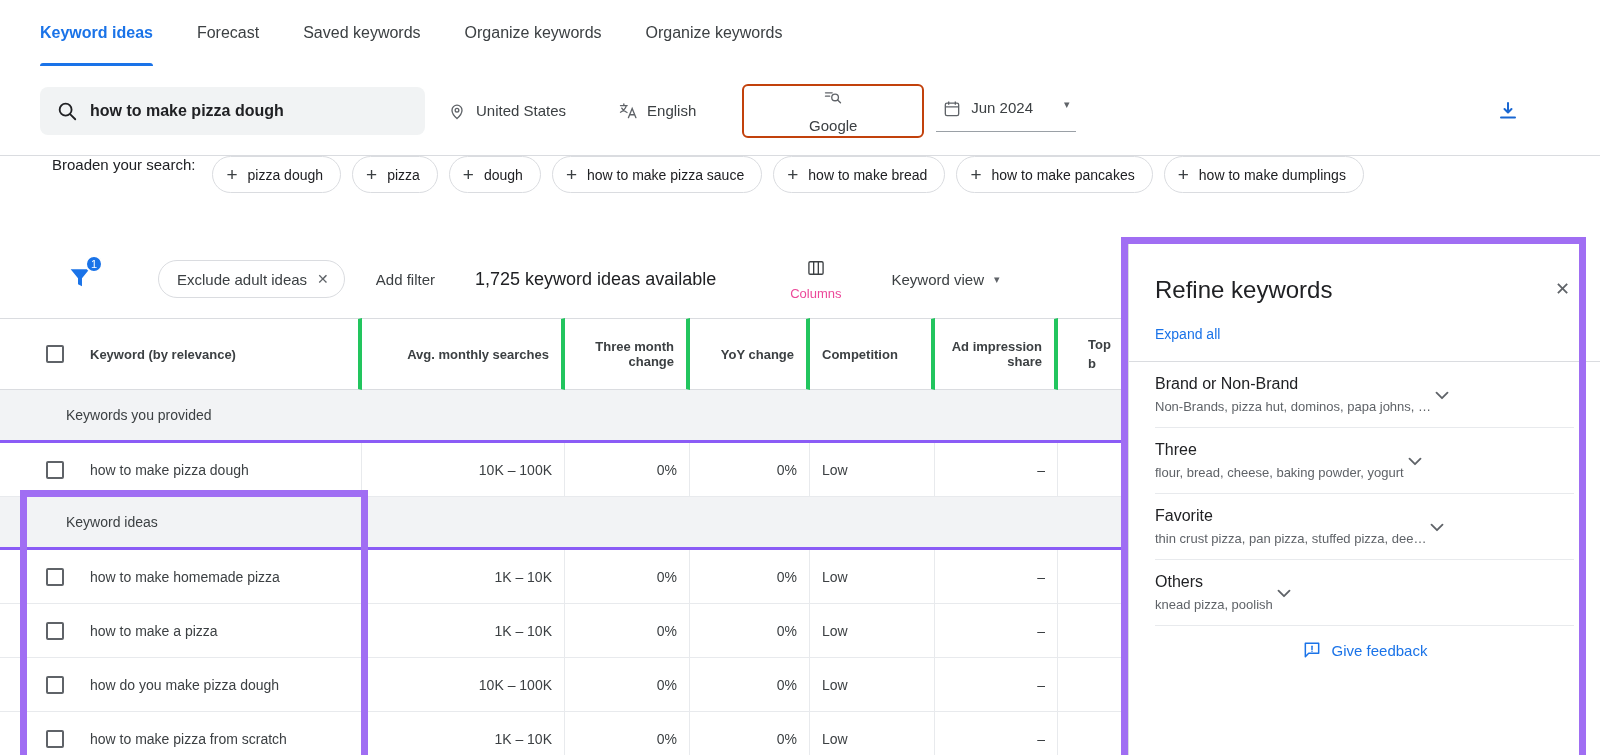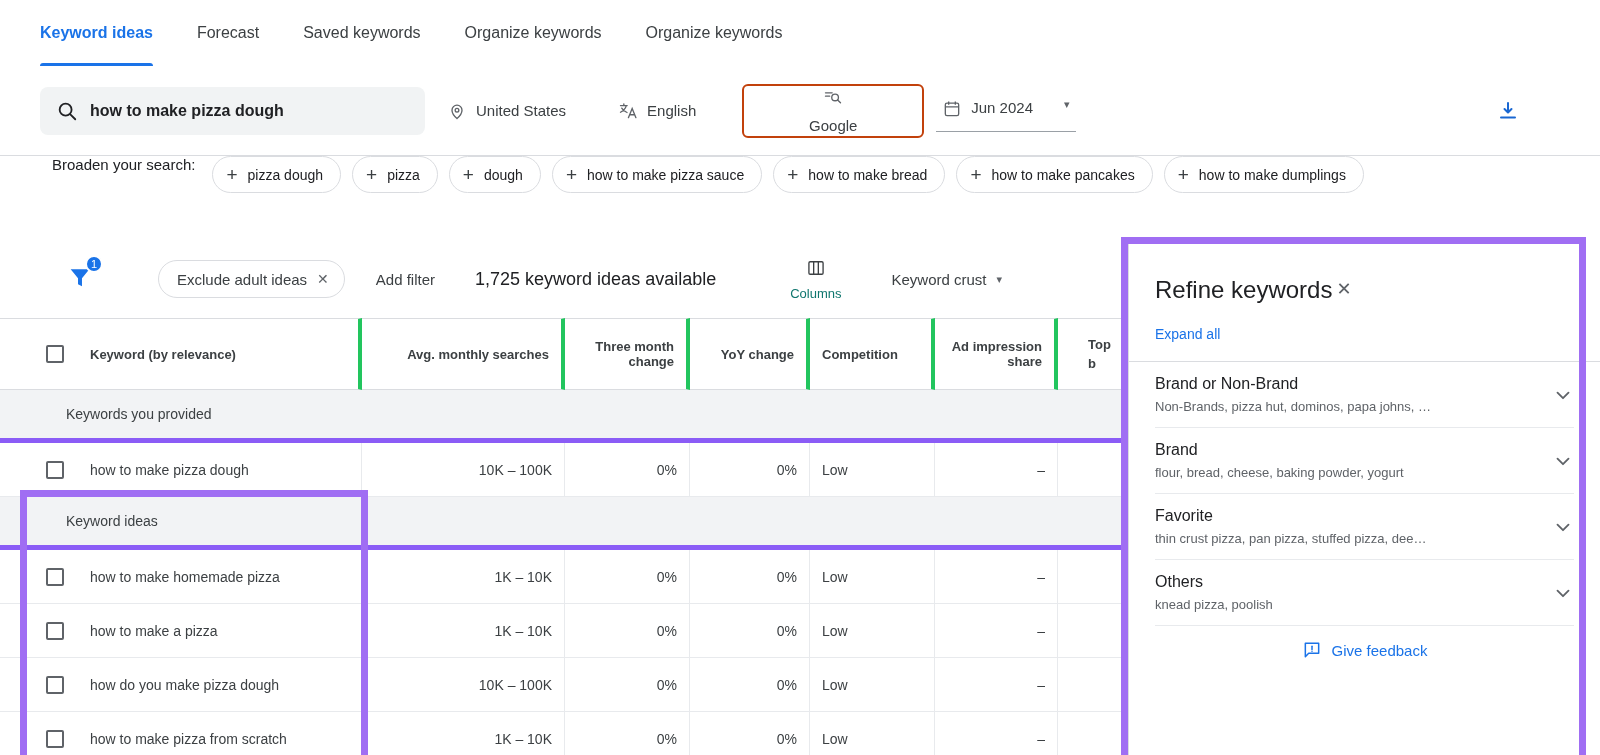--- a/index.html
+++ b/index.html
@@ -38,45 +38,45 @@
   .chip .plus { font-size: 19px; font-weight: 400; color: #3c4043; line-height: 1; }
 
   
   .filter-bar { height: 78px; display: flex; align-items: center; padding: 0 40px; }
   .funnel-wrap { position: relative; width: 30px; height: 30px; margin-left: 26px; cursor: pointer; flex: none; }
   .funnel-badge { position: absolute; top: -9px; right: -7px; width: 18px; height: 18px; border-radius: 50%; background: #1a73e8; color: #fff; font-size: 11px; display: flex; align-items: center; justify-content: center; border: 2px solid #fff; }
   .exclude-chip { margin-left: 62px; height: 38px; padding: 0 15px 0 18px; font-size: 15px; color: #3c4043; }
   .chip-close { font-size: 14px; color: #5f6368; }
   .add-filter { margin-left: 31px; font-size: 15px; color: #3c4043; cursor: pointer; }
   .kw-count { margin-left: 40px; font-size: 18px; color: #202124; }
-  .columns-ctl { margin-left: 74px; display: flex; flex-direction: column; align-items: center; gap: 8px; font-size: 13px; color: #0f766e; cursor: pointer; }
+  .columns-ctl { margin-left: 74px; display: flex; flex-direction: column; align-items: center; gap: 8px; font-size: 13px; color: #ec4899; cursor: pointer; }
   .view-ctl { margin-left: 50px; display: flex; align-items: center; gap: 10px; font-size: 15px; color: #3c4043; cursor: pointer; }
 
   
   table.kw-table { width: 1600px; border-collapse: separate; border-spacing: 0; table-layout: fixed; }
   .kw-table th { border-top: 1px solid #dadce0; border-bottom: 1px solid #dadce0; height: 72px; font-size: 13px; font-weight: 700; color: #3c4043; vertical-align: middle; padding: 0 12px; }
   .kw-table td { height: 54px; font-size: 14px; color: #3c4043; vertical-align: middle; padding: 0 12px; border-bottom: 1px solid #e8eaed; }
   .vline { border-right: 1px solid #e8eaed; }
   th.vline { border-right: 4px solid #22c55e; }
   .num { text-align: right; }
   .left { text-align: left; }
   .col-check { padding-left: 46px !important; }
   .col-kw { padding-left: 14px !important; }
   .checkbox { display: inline-block; width: 18px; height: 18px; border: 2px solid #5f6368; border-radius: 2px; background: #fff; cursor: pointer; vertical-align: middle; }
-  tr.section-row td { height: 53px; background: #f2f3f5; padding-left: 66px; font-size: 14px; color: #3c4043; border-bottom: 5px solid #8b5cf6; }
+  tr.section-row td { height: 53px; background: #f2f3f5; padding-left: 66px; font-size: 14px; color: #3c4043; border-bottom: 3px solid #8b5cf6; }
   .top-bid { padding-left: 30px !important; line-height: 1.5; }
 
   
   .refine-panel { position: absolute; left: 1128px; top: 238px; width: 472px; height: 517px; background: #fff; border-left: 1px solid #dadce0; padding: 0 26px; z-index: 10; }
-  .panel-head { display: flex; align-items: flex-start; justify-content: flex-start; padding-top: 38px; }
+  .panel-head { display: flex; align-items: flex-start; justify-content: space-between; padding-top: 38px; }
   .panel-title { font-size: 24px; font-weight: 400; color: #202124; }
   .panel-close { font-size: 18px; color: #5f6368; cursor: pointer; padding: 2px 4px; }
   .expand-all { display: inline-block; margin-top: 22px; font-size: 14px; color: #1a73e8; cursor: pointer; }
   .panel-divider { margin: 18px -26px 0 -26px; border-bottom: 1px solid #dadce0; }
-  .group { display: flex; align-items: center; justify-content: space-between; padding: 13px 0; border-bottom: 1px solid #e8eaed; cursor: pointer; }
+  .group { display: flex; align-items: center; padding: 13px 0; border-bottom: 1px solid #e8eaed; cursor: pointer; }
   .group-title { font-size: 16px; color: #202124; }
   .group-sub { margin-top: 6px; font-size: 13px; color: #5f6368; max-width: 368px; white-space: nowrap; overflow: hidden; text-overflow: ellipsis; }
   .feedback-btn { margin-top: 14px; display: flex; align-items: center; justify-content: center; gap: 10px; font-size: 15px; color: #1a73e8; cursor: pointer; }
 
   
   .hl { position: absolute; border: 7px solid #a06ef3; pointer-events: none; z-index: 50; }
   .hl-left { left: 20px; top: 490px; width: 348px; height: 320px; }
   .hl-right { left: 1121px; top: 237px; width: 465px; height: 560px; }
 
   svg { display: block; flex: none; }
@@ -204,21 +204,21 @@
     <svg width="20" height="20" viewBox="0 0 24 24">
       <g stroke="#3c4043" stroke-width="1.6" fill="none">
         <rect x="3.5" y="4.5" width="17" height="15" rx="1.5"></rect>
         <path d="M9.2 4.5v15M14.8 4.5v15"></path>
       </g>
     </svg>
     <span>Columns</span>
   </div>
 
   <div class="view-ctl">
-    <span>Keyword crust</span>
+    <span>Keyword view</span>
     <span class="caret">▾</span>
   </div>
 </div>
 
 <table class="kw-table">
   <colgroup>
     <col style="width:76px">
       <col style="width:286px">
       <col style="width:203px">
       <col style="width:125px">
@@ -321,21 +321,21 @@
       <div class="group-title">Brand or Non-Brand</div>
       <div class="group-sub">Non-Brands, pizza hut, dominos, papa johns, …</div>
     </div>
     <svg width="22" height="22" viewBox="0 0 24 24">
       <path d="M6 9.5l6 6 6-6" stroke="#5f6368" stroke-width="2" fill="none" stroke-linecap="round" stroke-linejoin="round"></path>
     </svg>
   </div>
 
   <div class="group">
     <div class="group-text">
-      <div class="group-title">Brand</div>
+      <div class="group-title">Three</div>
       <div class="group-sub">flour, bread, cheese, baking powder, yogurt</div>
     </div>
     <svg width="22" height="22" viewBox="0 0 24 24">
       <path d="M6 9.5l6 6 6-6" stroke="#5f6368" stroke-width="2" fill="none" stroke-linecap="round" stroke-linejoin="round"></path>
     </svg>
   </div>
 
   <div class="group">
     <div class="group-text">
       <div class="group-title">Favorite</div>

